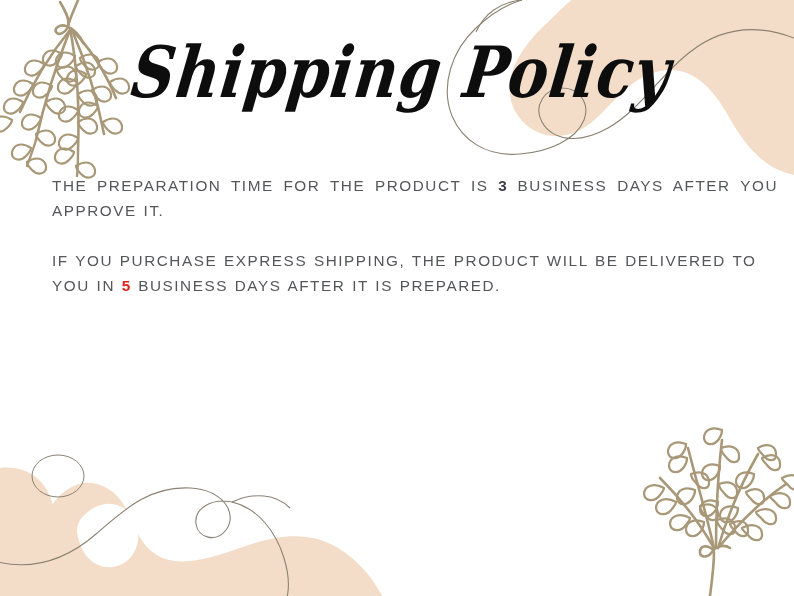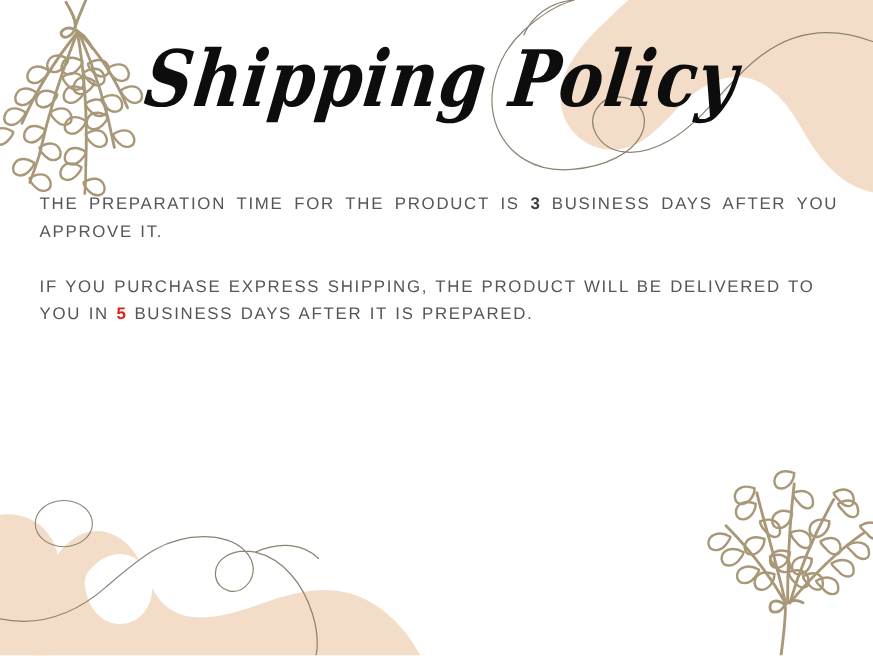--- a/index.html
+++ b/index.html
@@ -44,21 +44,21 @@
     color: #0d0d0d;
     letter-spacing: 1px;
     transform: skewX(-7deg) scaleY(1.18);
     transform-origin: center bottom;
     white-space: nowrap;
   }
 
   
   .body-copy {
     position: absolute;
-    left: 36px;
+    left: 52px;
     top: 173px;
     width: 726px;
     z-index: 3;
   }
   .para {
     margin: 0 0 25px 0;
     font-family: "Liberation Sans", sans-serif;
     font-size: 15.3px;
     line-height: 25px;
     letter-spacing: 1.55px;

